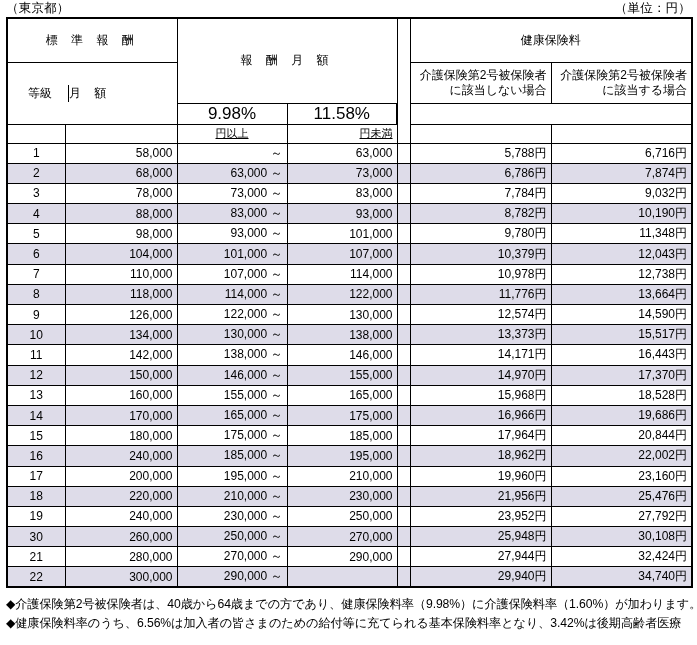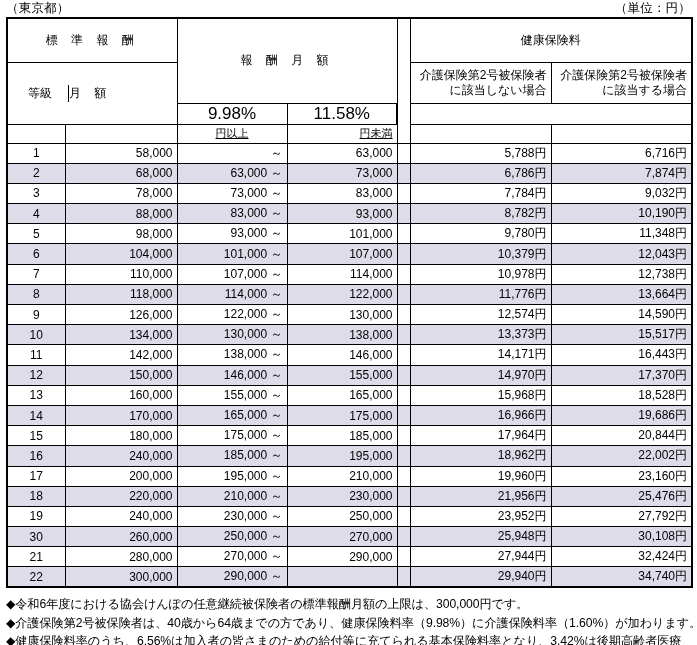--- a/index.html
+++ b/index.html
@@ -354,19 +354,18 @@
           <td class="rgt bb-thick"><span>290,000</span> <span class="tilde">～</span></td>
           <td class="rgt bb-thick"></td>
           <td class="spacer-col bb-thick"></td>
           <td class="rgt bb-thick">29,940円</td>
           <td class="rgt br-thick bb-thick">34,740円</td>
         </tr>
       </tbody>
   </table>
 
   <div class="notes">
-    <span class="note"><span>◆</span><span>令和6年度における協会けんぽの任意継続被保険者の標準報酬月額の上限は、300,000円です。</span></span>
     <span class="note"><span>◆</span><span>介護保険第2号被保険者は、40歳から64歳までの方であり、健康保険料率（9.98%）に介護保険料率（1.60%）が加わります。</span></span>
     <span class="note"><span>◆</span><span>健康保険料率のうち、6.56%は加入者の皆さまのための給付等に充てられる基本保険料率となり、3.42%は後期高齢者医療</span></span>
 
   </div>
 
 </div>
 
 </body></html>

